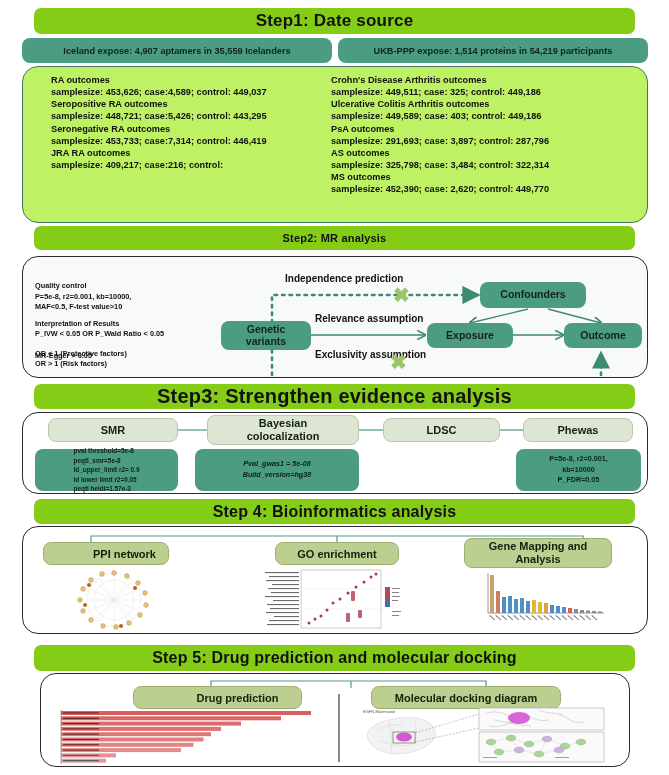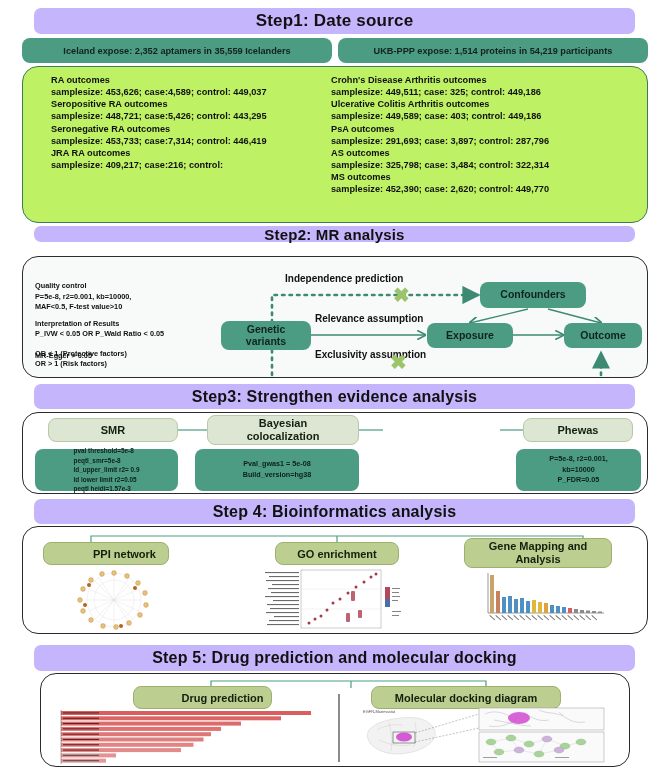--- a/index.html
+++ b/index.html
@@ -7,21 +7,21 @@
     margin: 0; padding: 0;
     width: 669px; height: 775px;
     background: #ffffff;
     font-family: "Liberation Sans", sans-serif;
     overflow: hidden;
   }
   .page { position: relative; width: 669px; height: 775px; background: #fff; }
 
   
   .step-banner {
-    background: #c4b5fd;
+    background: #84cc16;
     border-radius: 7px;
     text-align: center;
     font-weight: bold;
     color: #111;
     display: flex; align-items: center; justify-content: center;
     letter-spacing: .2px;
   }
 
   
   .panel {
@@ -91,21 +91,21 @@
 </head>
 <body>
 
 <div class="page">
 
   <div class="step-banner" style="position:absolute;left:34px;top:8px;width:601px;height:26px;font-size:17px;">
     <span>Step1:  Date source</span>
   </div>
 
   <div class="teal-box" style="position:absolute;left:22px;top:38px;width:310px;height:25px;font-size:9.2px;">
-    <span>Iceland expose: 2,352 aptamers in 35,559 Icelanders</span>
+    <span>Iceland expose: 4,907 aptamers in 35,559 Icelanders</span>
   </div>
   <div class="teal-box" style="position:absolute;left:338px;top:38px;width:310px;height:25px;font-size:9.2px;">
     <span>UKB-PPP expose: 1,514 proteins in 54,219 participants</span>
   </div>
 
   <div class="panel green" style="position:absolute;left:22px;top:66px;width:626px;height:157px;">
     <div class="outcome-text" style="position:absolute;left:28px;top:7px;width:300px;">RA outcomes
 samplesize:  453,626; case:4,589; control: 449,037
 Seropositive RA outcomes
 samplesize:  448,721; case:5,426; control: 443,295
@@ -118,21 +118,21 @@
 Ulcerative Colitis Arthritis outcomes
 samplesize:  449,589; case: 403; control: 449,186
 PsA outcomes
 samplesize:  291,693; case: 3,897; control: 287,796
 AS outcomes
 samplesize:  325,798; case: 3,484; control: 322,314
 MS outcomes
 samplesize:  452,390; case: 2,620; control: 449,770</div>
   </div>
 
-  <div class="step-banner" style="position:absolute;left:34px;top:226px;width:601px;height:16px;font-size:15px;">
+  <div class="step-banner" style="position:absolute;left:34px;top:226px;width:601px;height:24px;font-size:11px;">
     <span>Step2:  MR analysis</span>
   </div>
 
   <div class="panel faint" style="position:absolute;left:22px;top:256px;width:626px;height:122px;">
 
     <svg width="626" height="122">
       <defs>
         <marker id="ah" markerWidth="7" markerHeight="7" refX="6" refY="3.5" orient="auto">
           <path d="M0,0 L7,3.5 L0,7" fill="none" stroke="#3d8a72" stroke-width="1.3"></path>
         </marker>
@@ -178,51 +178,54 @@
       <span>Exposure</span>
     </div>
     <div class="teal-box node-label" style="position:absolute;left:541px;top:66px;width:78px;height:25px;">
       <span>Outcome</span>
     </div>
     <div class="teal-box node-label" style="position:absolute;left:457px;top:25px;width:106px;height:26px;">
       <span>Confounders</span>
     </div>
   </div>
 
-  <div class="step-banner" style="position:absolute;left:34px;top:384px;width:601px;height:25px;font-size:16px;">
+  <div class="step-banner" style="position:absolute;left:34px;top:384px;width:601px;height:25px;font-size:20px;">
     <span>Step3:  Strengthen evidence analysis</span>
   </div>
 
   <div class="panel" style="position:absolute;left:22px;top:412px;width:626px;height:82px;">
     <svg width="626" height="82">
       <line x1="155" y1="17" x2="184" y2="17" stroke="#4c9c84" stroke-width="1.2"></line>
       <line x1="336" y1="17" x2="360" y2="17" stroke="#4c9c84" stroke-width="1.2"></line>
       <line x1="477" y1="17" x2="500" y2="17" stroke="#4c9c84" stroke-width="1.2"></line>
     </svg>
 
     <div class="pale-box" style="position:absolute;left:25px;top:5px;width:130px;height:24px;font-size:11px;white-space:pre-line;">
       <span>SMR</span>
     </div>
     <div class="pale-box" style="position:absolute;left:184px;top:2px;width:152px;height:30px;font-size:11px;white-space:pre-line;line-height:1.15;">
       <span>Bayesian
 colocalization</span>
+    </div>
+    <div class="pale-box" style="position:absolute;left:360px;top:5px;width:117px;height:24px;font-size:11px;white-space:pre-line;">
+      <span>LDSC</span>
     </div>
     <div class="pale-box" style="position:absolute;left:500px;top:5px;width:110px;height:24px;font-size:11px;white-space:pre-line;">
       <span>Phewas</span>
     </div>
 
     <div class="teal-box" style="position:absolute;left:12px;top:36px;width:143px;height:42px;padding:3px 6px;">
       <span class="param-text">pval threshold=5e-8
 peqtl_smr=5e-8
 ld_upper_limit r2= 0.9
 ld lower limit r2=0.05
 peqtl heidi=1.57e-3</span>
     </div>
     <div class="teal-box" style="position:absolute;left:172px;top:36px;width:164px;height:42px;padding:3px 6px;">
-      <span class="param-text ctr" style="font-size:7.2px;">Pval_gwas1 = 5e-08
+      <span class="param-text ctr" style="font-size:7.2px;font-style:italic;">Pval_gwas1 = 5e-08
 Build_version=hg38</span>
     </div>
     <div class="teal-box" style="position:absolute;left:493px;top:36px;width:125px;height:42px;padding:3px 6px;">
       <span class="param-text ctr" style="font-size:7.2px;">P=5e-8, r2=0.001,
 kb=10000
 P_FDR=0.05</span>
     </div>
   </div>
 
   <div class="step-banner" style="position:absolute;left:34px;top:499px;width:601px;height:25px;font-size:16px;">
@@ -381,21 +384,21 @@
     <span>Step 5: Drug prediction and molecular docking</span>
   </div>
 
   <div class="panel" style="position:absolute;left:40px;top:673px;width:590px;height:94px;">
     <svg width="590" height="94">
       <path d="M170,14 L170,7 L445,7 L445,14" fill="none" stroke="#4c9c84" stroke-width="1.2"></path>
       <line x1="310" y1="7" x2="310" y2="14" stroke="#4c9c84" stroke-width="1.2"></line>
       <line x1="298" y1="20" x2="298" y2="88" stroke="#2b2b2b" stroke-width="1.1"></line>
     </svg>
 
-    <div class="sage-box" style="position:absolute;left:92px;top:12px;width:139px;height:23px;font-size:11px;padding-left:40px;">
+    <div class="sage-box" style="position:absolute;left:92px;top:12px;width:169px;height:23px;font-size:11px;padding-left:40px;">
       <span>Drug prediction</span>
     </div>
     <div class="sage-box" style="position:absolute;left:330px;top:12px;width:190px;height:23px;font-size:11px;">
       <span>Molecular docking diagram</span>
     </div>
 
     <svg class="thumb" style="left:20px;top:36px;" width="255" height="54" viewBox="0 0 255 54">
       <g id="drugbars">
           <rect x="0" y="1" width="250" height="4" fill="#d95f5f" opacity="1.00"></rect>
           <rect x="2" y="2.4" width="36" height="1.1" fill="#6b1f1f"></rect>

